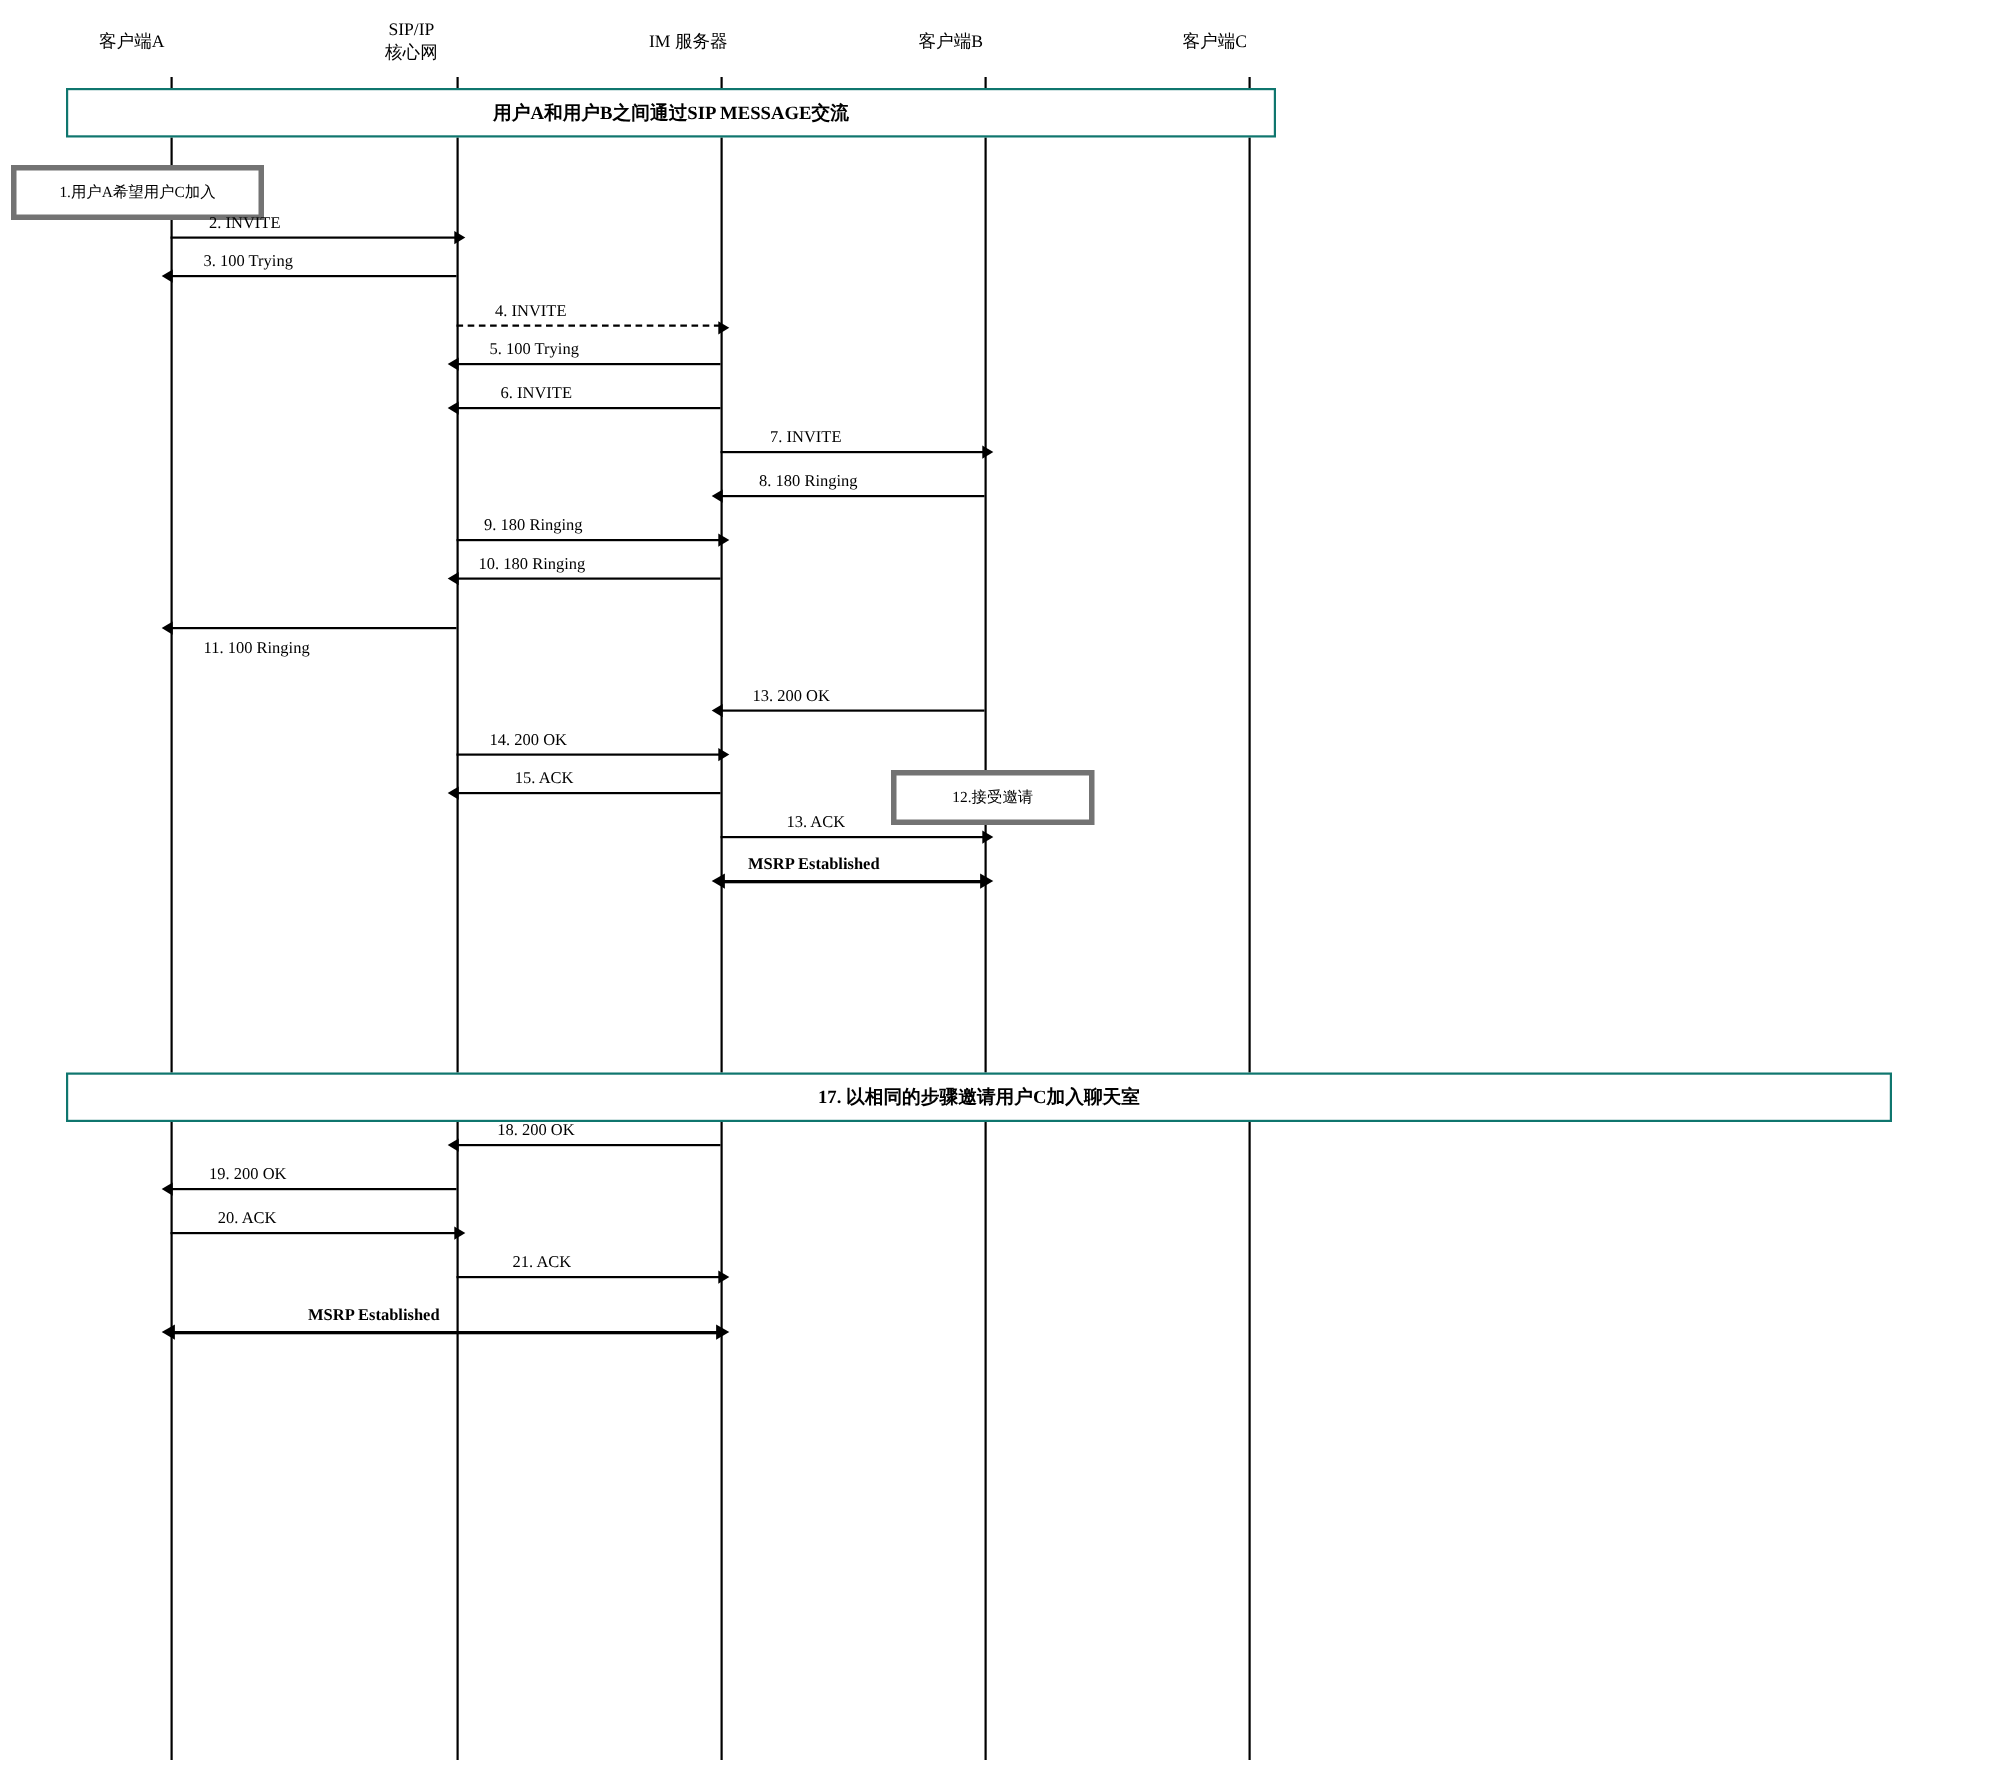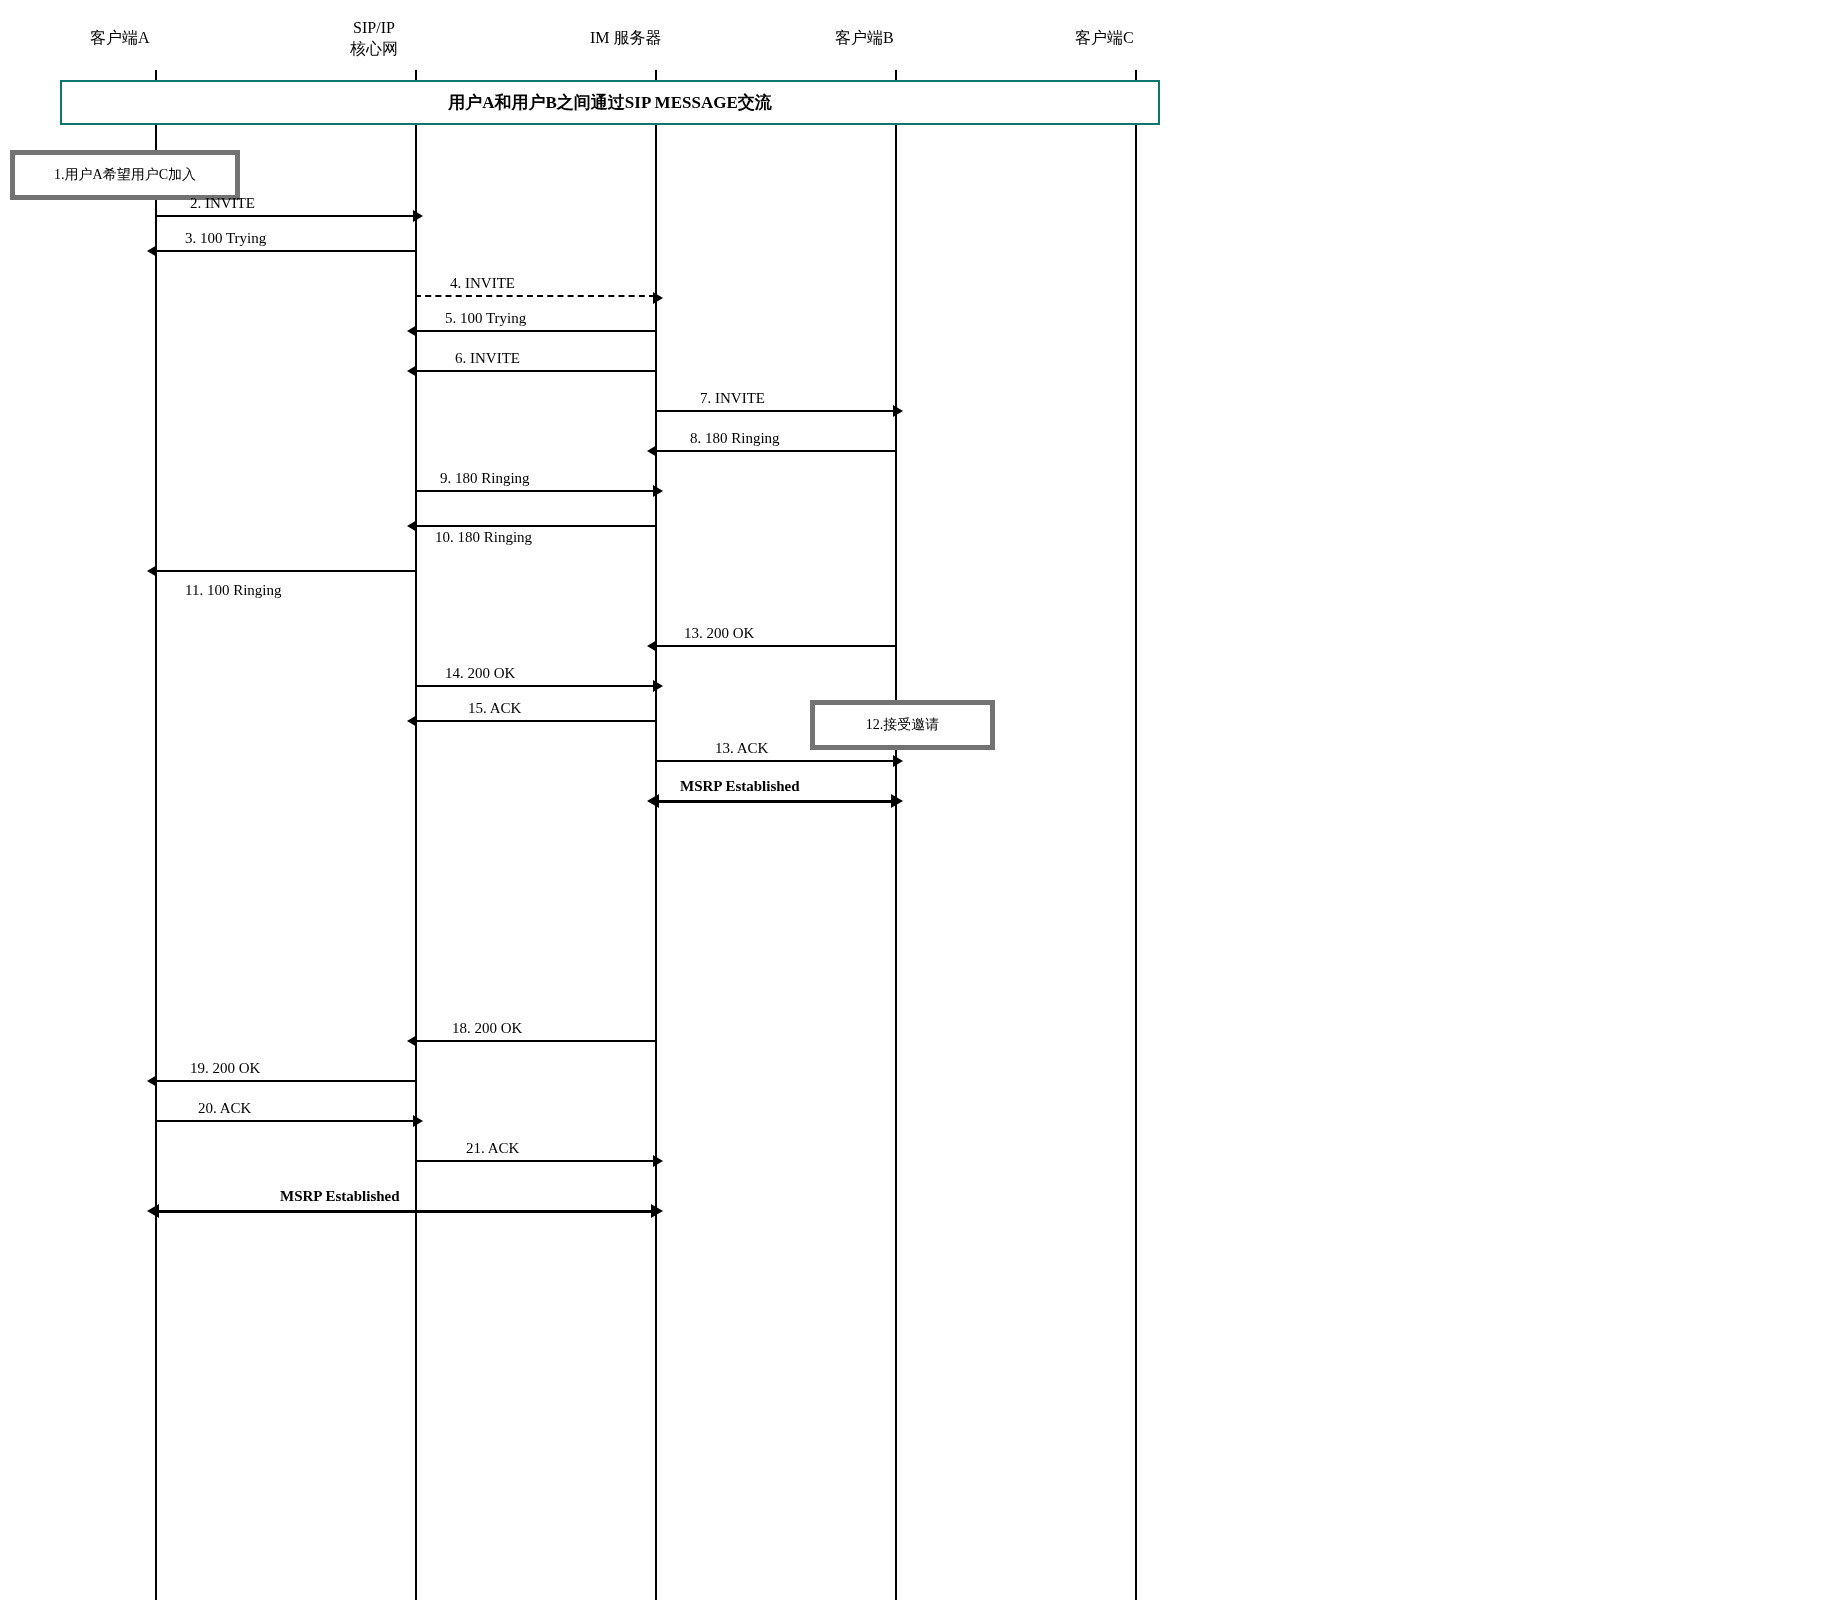--- a/index.html
+++ b/index.html
@@ -111,21 +111,21 @@
   <div class="label" style="left:690px;top:430px;">8. 180 Ringing</div>
 
   <div style="position:absolute;top:490px;left:415px;width:240px;height:2px;background:#000;">
     <div style="position:absolute;right:-8px;top:-5px;border-left:10px solid #000;border-top:6px solid transparent;border-bottom:6px solid transparent;"></div>
   </div>
   <div class="label" style="left:440px;top:470px;">9. 180 Ringing</div>
 
   <div style="position:absolute;top:525px;left:415px;width:240px;height:2px;background:#000;">
     <div style="position:absolute;left:-8px;top:-5px;border-right:10px solid #000;border-top:6px solid transparent;border-bottom:6px solid transparent;"></div>
   </div>
-  <div class="label" style="left:435px;top:505px;margin-top:24px;">10. 180 Ringing</div>
+  <div class="label" style="left:435px;top:505px;">10. 180 Ringing</div>
 
   <div style="position:absolute;top:570px;left:155px;width:260px;height:2px;background:#000;">
     <div style="position:absolute;left:-8px;top:-5px;border-right:10px solid #000;border-top:6px solid transparent;border-bottom:6px solid transparent;"></div>
   </div>
   <div class="label" style="left:185px;top:582px;">11. 100 Ringing</div>
 
   <div class="box" style="left:810px;top:700px;width:185px;height:50px;font-size:14px;">
     12.接受邀请
   </div>
 
@@ -148,20 +148,23 @@
     <div style="position:absolute;right:-8px;top:-5px;border-left:10px solid #000;border-top:6px solid transparent;border-bottom:6px solid transparent;"></div>
   </div>
   <div class="label" style="left:715px;top:740px;">13. ACK</div>
 
   <div style="position:absolute;top:800px;left:655px;width:240px;height:3px;background:#000;">
     <div style="position:absolute;left:-8px;top:-6px;border-right:12px solid #000;border-top:7px solid transparent;border-bottom:7px solid transparent;"></div>
     <div style="position:absolute;right:-8px;top:-6px;border-left:12px solid #000;border-top:7px solid transparent;border-bottom:7px solid transparent;"></div>
   </div>
   <div class="label" style="left:680px;top:778px;font-weight:bold;">MSRP Established</div>
 
+  <div class="header-box" style="left:60px;top:975px;width:1660px;height:45px;font-size:17px;">
+    17. 以相同的步骤邀请用户C加入聊天室
+  </div>
 
   <div style="position:absolute;top:1040px;left:415px;width:240px;height:2px;background:#000;">
     <div style="position:absolute;left:-8px;top:-5px;border-right:10px solid #000;border-top:6px solid transparent;border-bottom:6px solid transparent;"></div>
   </div>
   <div class="label" style="left:452px;top:1020px;">18. 200 OK</div>
 
   <div style="position:absolute;top:1080px;left:155px;width:260px;height:2px;background:#000;">
     <div style="position:absolute;left:-8px;top:-5px;border-right:10px solid #000;border-top:6px solid transparent;border-bottom:6px solid transparent;"></div>
   </div>
   <div class="label" style="left:190px;top:1060px;">19. 200 OK</div>

